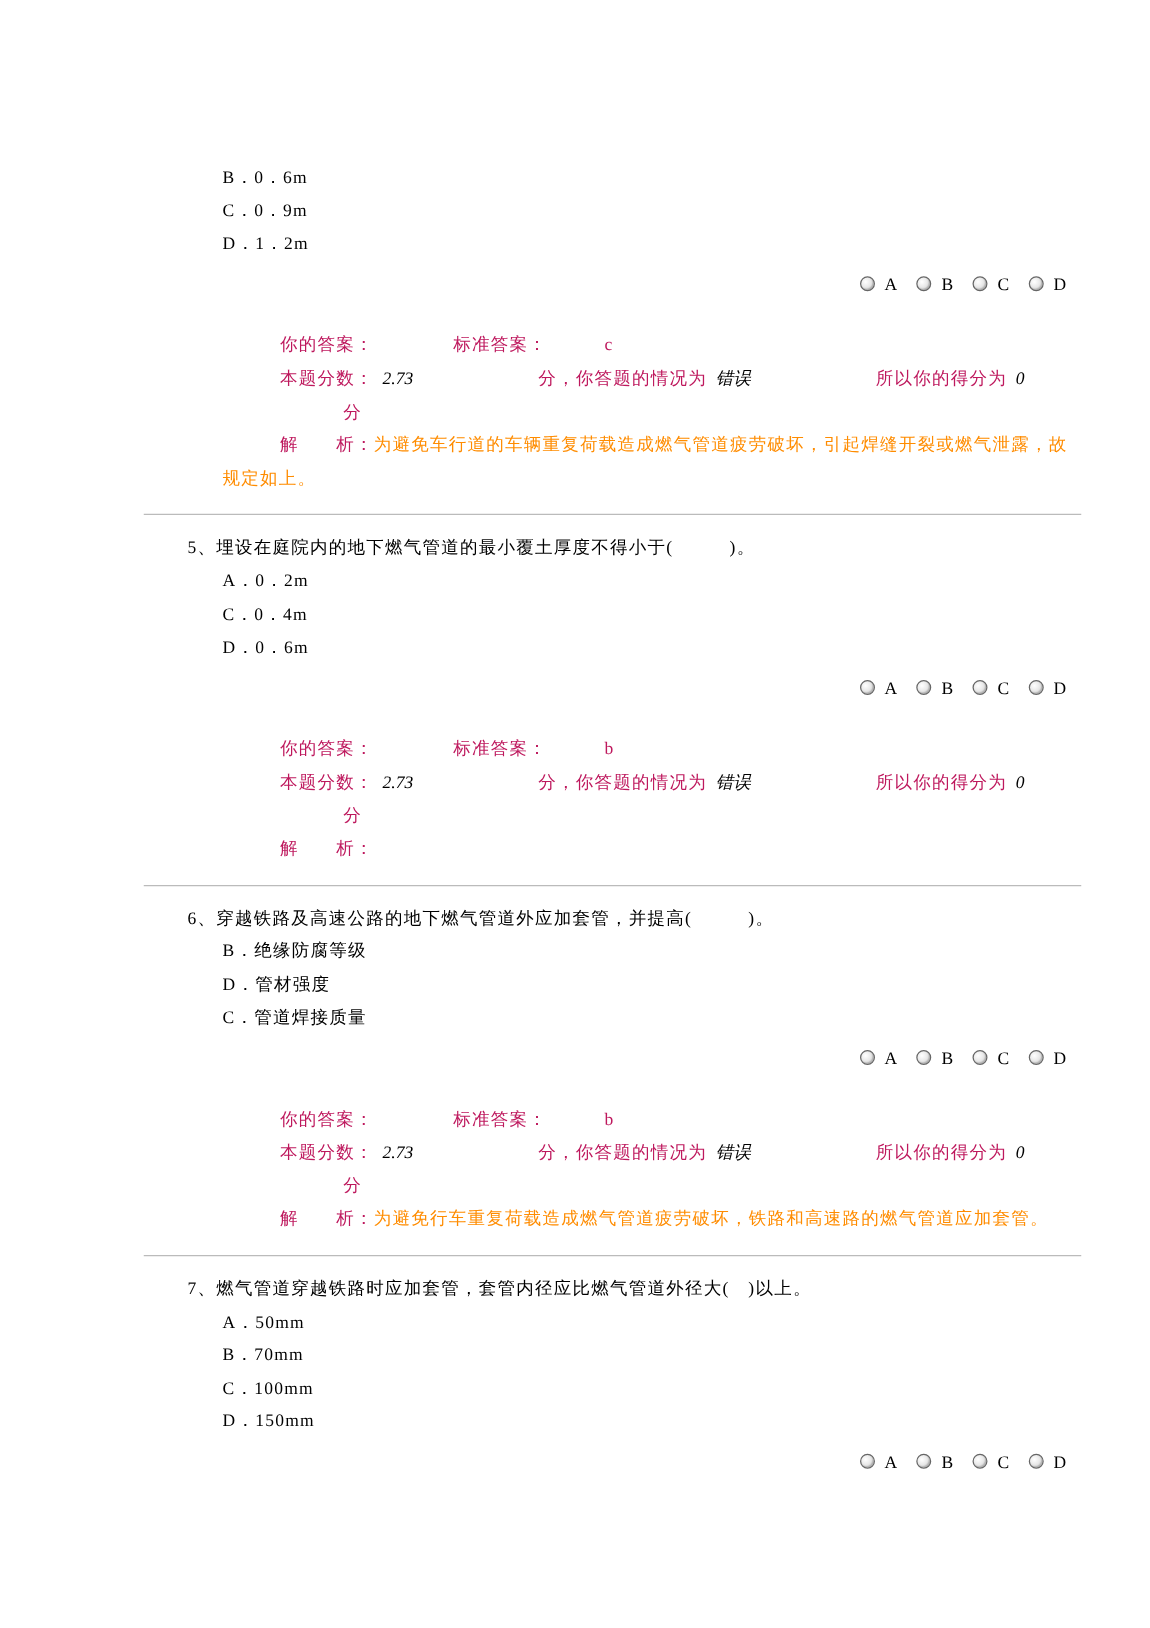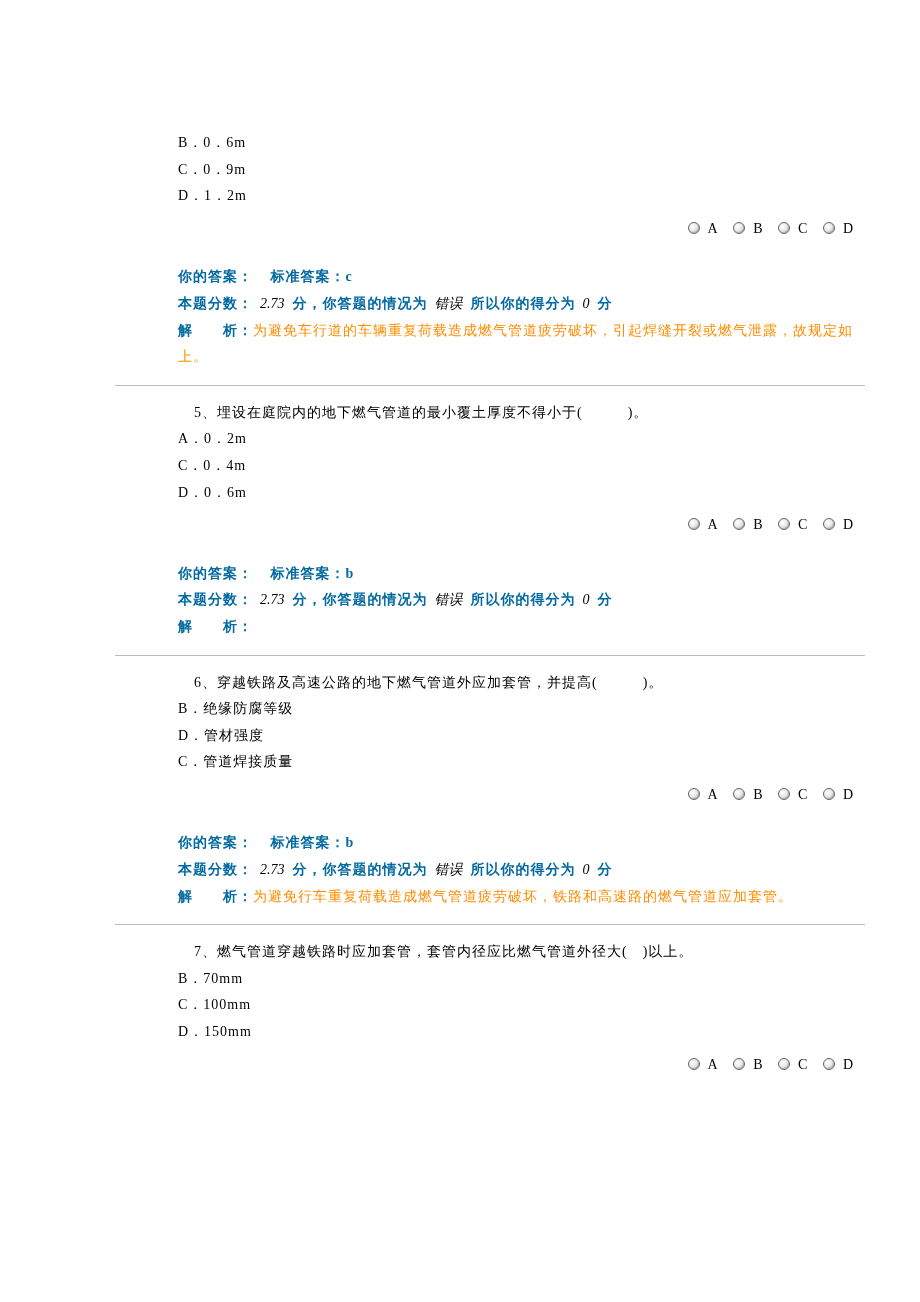--- a/index.html
+++ b/index.html
@@ -25,30 +25,30 @@
     display: inline-block;
     width: 12px; height: 12px;
     border: 1px solid #666;
     border-radius: 50%;
     vertical-align: -1px;
     background: radial-gradient(circle at 35% 35%, #fff 0%, #ddd 70%);
     box-shadow: inset -1px -1px 1px rgba(0,0,0,0.2);
   }
   .radio-label { margin-left: 8px; font-family: "SimSun", serif; }
   .blank-gap { height: 20px; }
-  .orange { color: #0369a1; font-weight: bold; letter-spacing: 1px; }
+  .orange { color: #be185d; font-weight: normal; letter-spacing: 1px; margin-left: 46px; }
   .orange-normal { color: #ff8c00; letter-spacing: 1px; }
   .black-inline { color: #000; font-weight: normal; font-style: italic; }
   .feedback { padding-left: 28px; }
   .divider {
     border: none;
     border-top: 1px solid #bbb;
     margin: 14px 0 14px -35px;
   }
-  .q-stem { padding-left: 0; margin-left: 44px; }
+  .q-stem { padding-left: 0; }
   .q-wrap { padding-left: 0; }
   .q-body { padding-left: 0; }
   .stem-text { letter-spacing: 1px; }
 </style>
 </head>
 <body>
 
 <div class="page">
 
   <div class="q-body">
@@ -144,20 +144,21 @@
     </div>
     <div class="feedback">
       <span class="orange">解　　析：</span><span class="orange-normal">为避免行车重复荷载造成燃气管道疲劳破坏，铁路和高速路的燃气管道应加套管。</span>
     </div>
   </div>
 
   <hr class="divider">
 
   <div class="q-wrap">
     <div class="q-stem stem-text"><span>7、</span><span>燃气管道穿越铁路时应加套管，套管内径应比燃气管道外径大(　)以上。</span></div>
+    <div class="opt-line">A．50mm</div>
     <div class="opt-line">B．70mm</div>
     <div class="opt-line">C．100mm</div>
     <div class="opt-line">D．150mm</div>
     <div class="radio-row">
       <span class="radio-item"><span class="radio-circle"></span><span class="radio-label">A</span></span>
       <span class="radio-item"><span class="radio-circle"></span><span class="radio-label">B</span></span>
       <span class="radio-item"><span class="radio-circle"></span><span class="radio-label">C</span></span>
       <span class="radio-item"><span class="radio-circle"></span><span class="radio-label">D</span></span>
     </div>
   </div>

